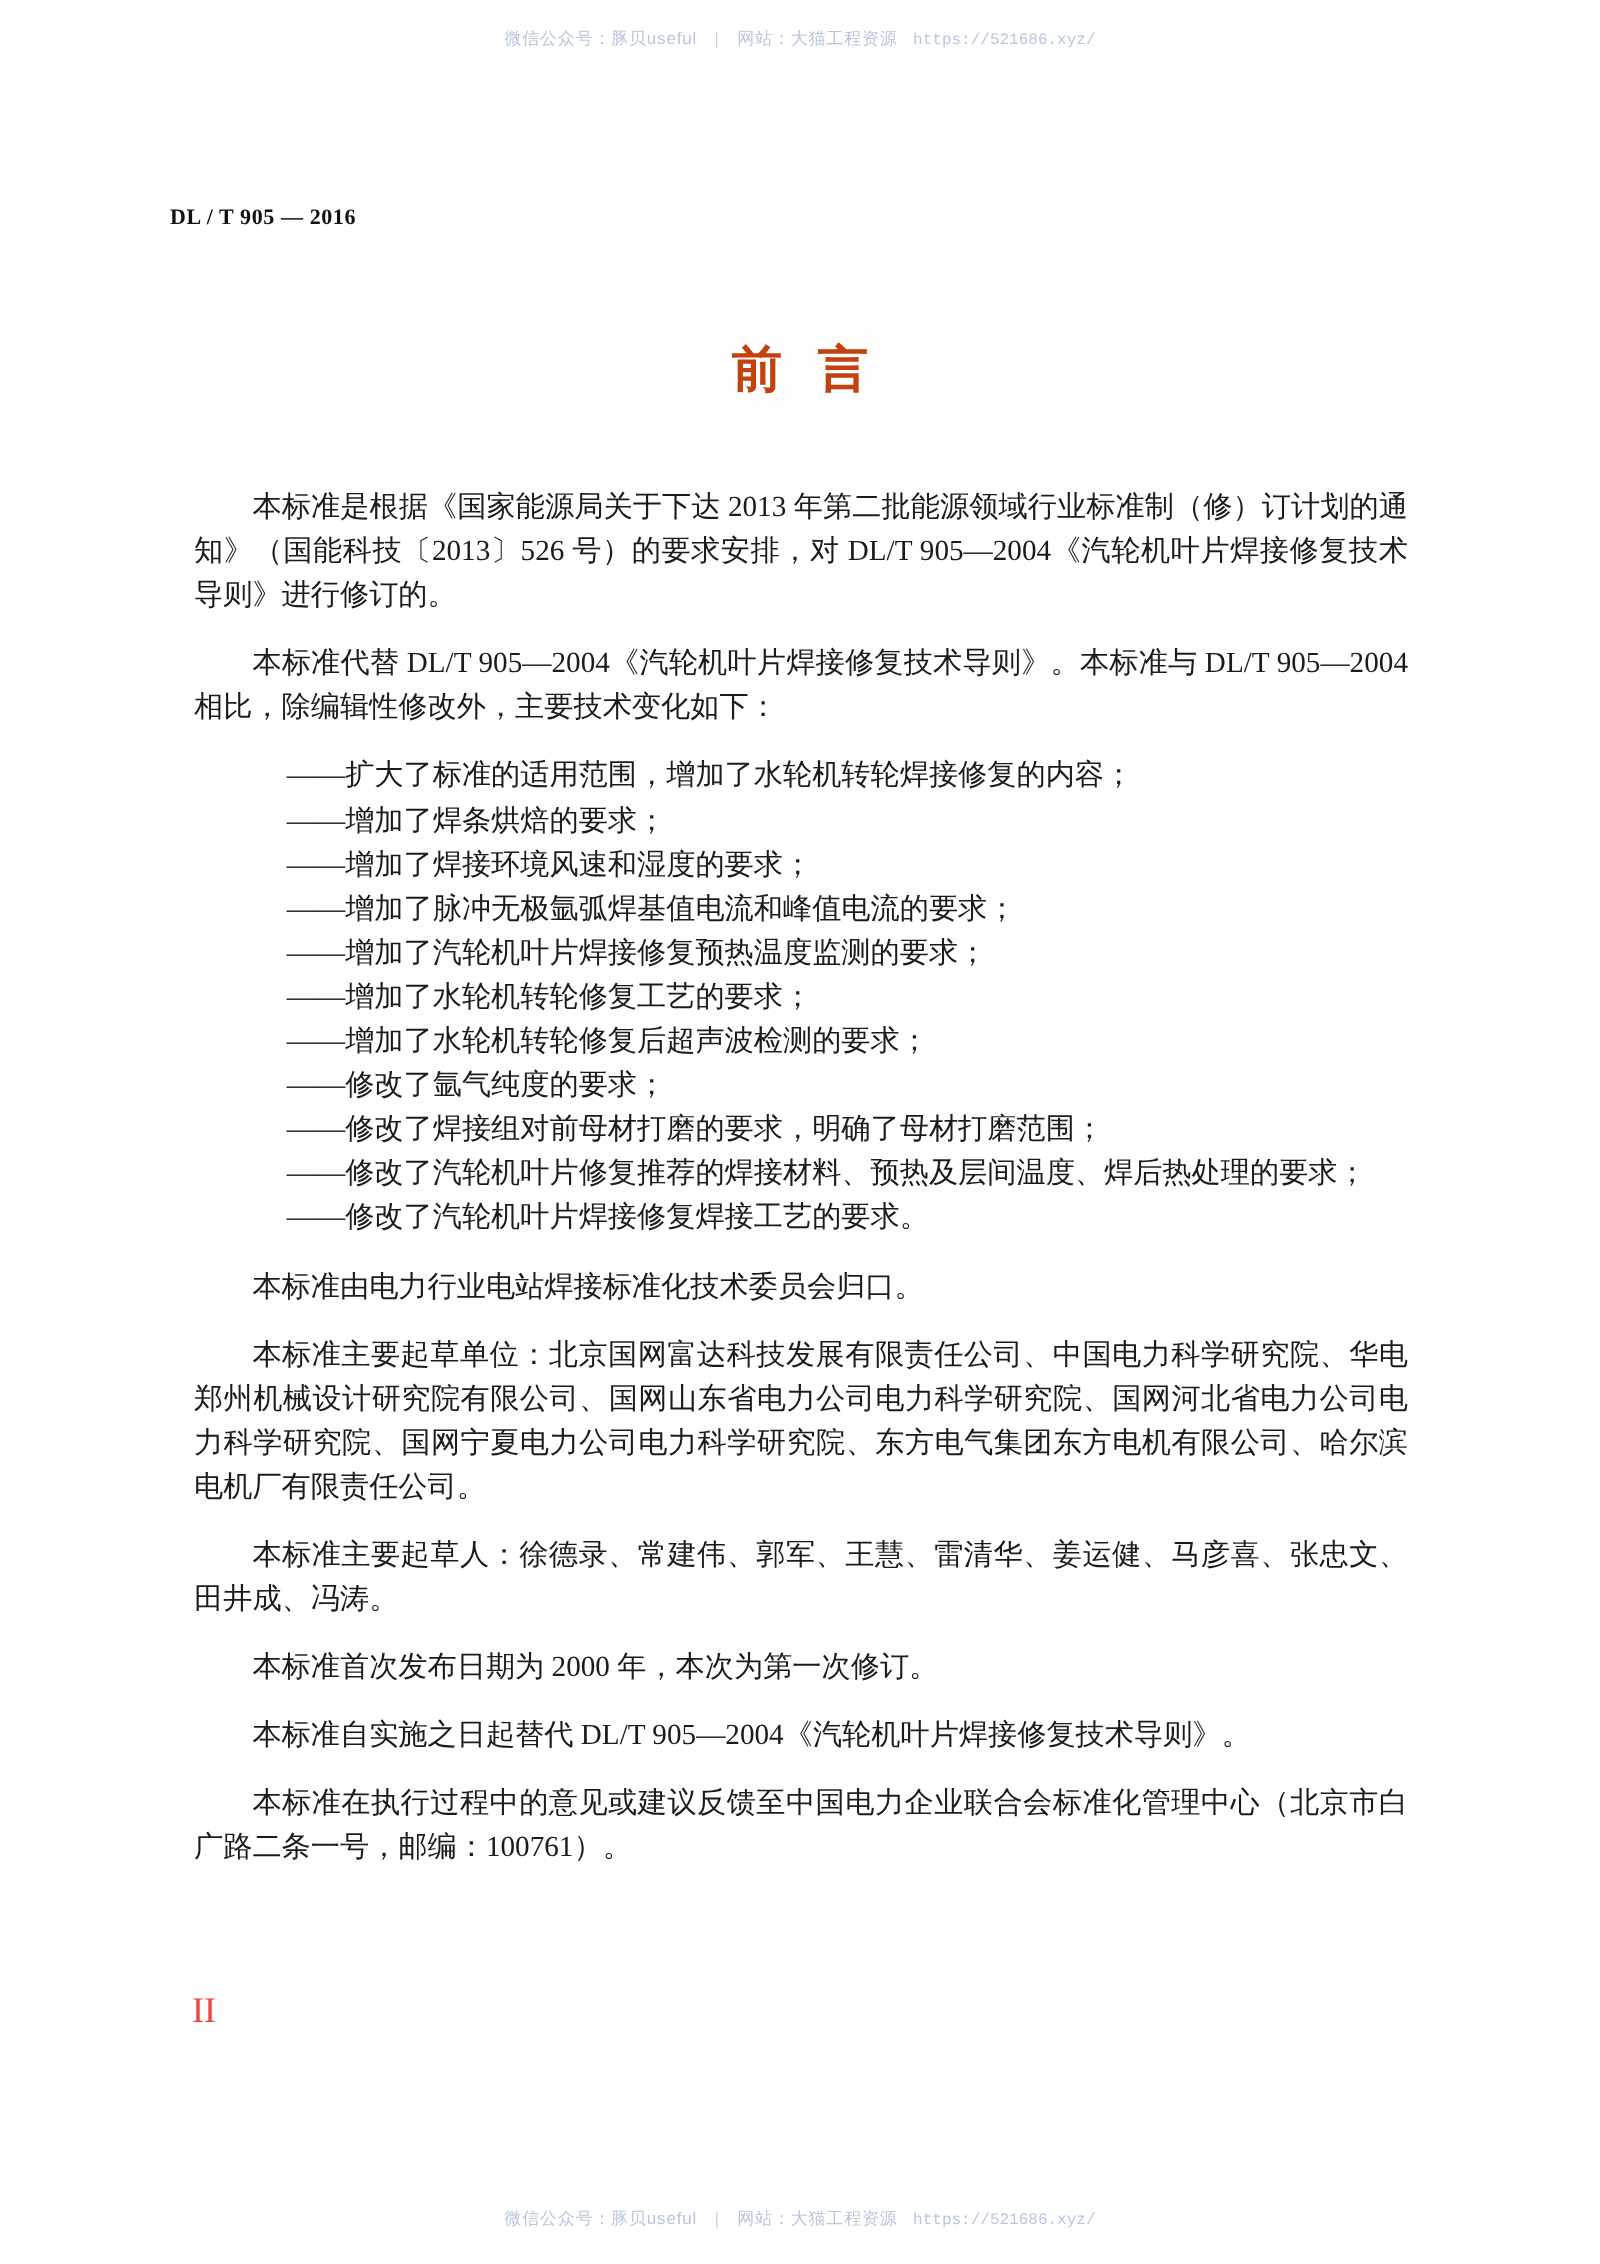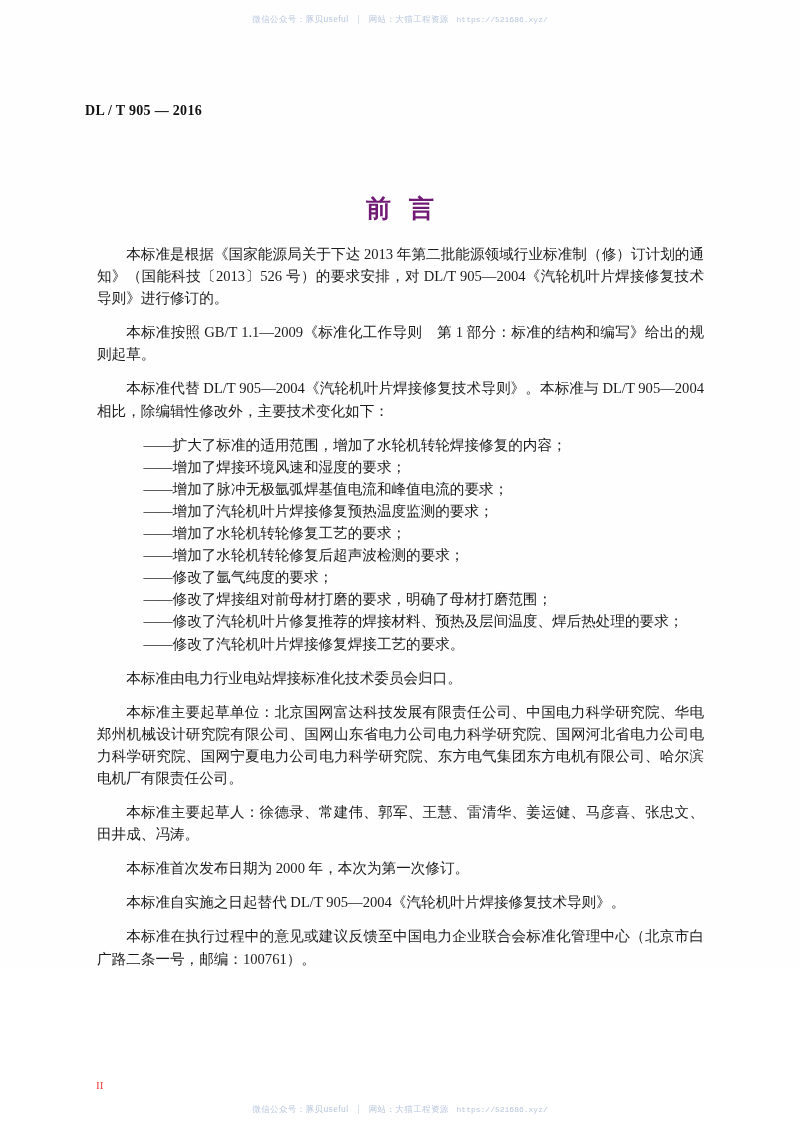--- a/index.html
+++ b/index.html
@@ -51,39 +51,38 @@
     padding-left: 5px;
   }
 
   
   .doc-header {
     position: absolute;
     top: 103px;
     left: 85px;
     font-family: "Liberation Serif", "DejaVu Serif", serif;
     font-weight: bold;
-    font-size: 14px;
+    font-size: 11px;
     letter-spacing: 0.3px;
     color: #111;
   }
 
   
   .doc-title {
     position: absolute;
     top: 168px;
     left: 0;
     width: 800px;
     text-align: center;
     font-size: 25px;
     font-weight: bold;
     letter-spacing: 18px;
     text-indent: 18px;
-    color: #701a75;
+    color: #c2410c;
     font-family: "Liberation Serif", "DejaVu Serif", serif;
-    margin-top: 24px;
   }
 
   
   .body-block {
     position: absolute;
     top: 231px;
     left: 85px;
     width: 631px;
     font-size: 14.6px;
     line-height: 22.1px;
@@ -99,23 +98,23 @@
 
   .dash-item {
     margin: 0;
     text-indent: 0;
     padding-left: 4em;
   }
 
   
   .page-number {
     position: absolute;
-    top: 1079px;
+    top: 995px;
     left: 96px;
-    font-size: 11px;
+    font-size: 18px;
     color: #ef4444;
     font-family: "Liberation Serif", "DejaVu Serif", serif;
   }
 </style>
 </head>
 <body>
 
 <div class="page">
 
   <div class="watermark watermark-top">
@@ -124,24 +123,24 @@
     <span>网站：大猫工程资源</span>
     <span class="wm-url">https://521686.xyz/</span>
   </div>
 
   <div class="doc-header">DL / T 905 — 2016</div>
 
   <div class="doc-title">前言</div>
 
   <div class="body-block">
     <p class="para">本标准是根据《国家能源局关于下达 2013 年第二批能源领域行业标准制（修）订计划的通知》（国能科技〔2013〕526 号）的要求安排，对 DL/T 905—2004《汽轮机叶片焊接修复技术导则》进行修订的。</p>
-    <p class="para">本标准按照 GB/T 1.1—2009《标准化工作导则　第 1 部分：标准的结构和编写》给出的规则起草。</p>
     <p class="para">本标准代替 DL/T 905—2004《汽轮机叶片焊接修复技术导则》。本标准与 DL/T 905—2004 相比，除编辑性修改外，主要技术变化如下：</p>
 
     <p class="dash-item">——扩大了标准的适用范围，增加了水轮机转轮焊接修复的内容；</p>
+    <p class="dash-item">——增加了焊条烘焙的要求；</p>
     <p class="dash-item">——增加了焊接环境风速和湿度的要求；</p>
     <p class="dash-item">——增加了脉冲无极氩弧焊基值电流和峰值电流的要求；</p>
     <p class="dash-item">——增加了汽轮机叶片焊接修复预热温度监测的要求；</p>
     <p class="dash-item">——增加了水轮机转轮修复工艺的要求；</p>
     <p class="dash-item">——增加了水轮机转轮修复后超声波检测的要求；</p>
     <p class="dash-item">——修改了氩气纯度的要求；</p>
     <p class="dash-item">——修改了焊接组对前母材打磨的要求，明确了母材打磨范围；</p>
     <p class="dash-item">——修改了汽轮机叶片修复推荐的焊接材料、预热及层间温度、焊后热处理的要求；</p>
     <p class="dash-item">——修改了汽轮机叶片焊接修复焊接工艺的要求。</p>
 

